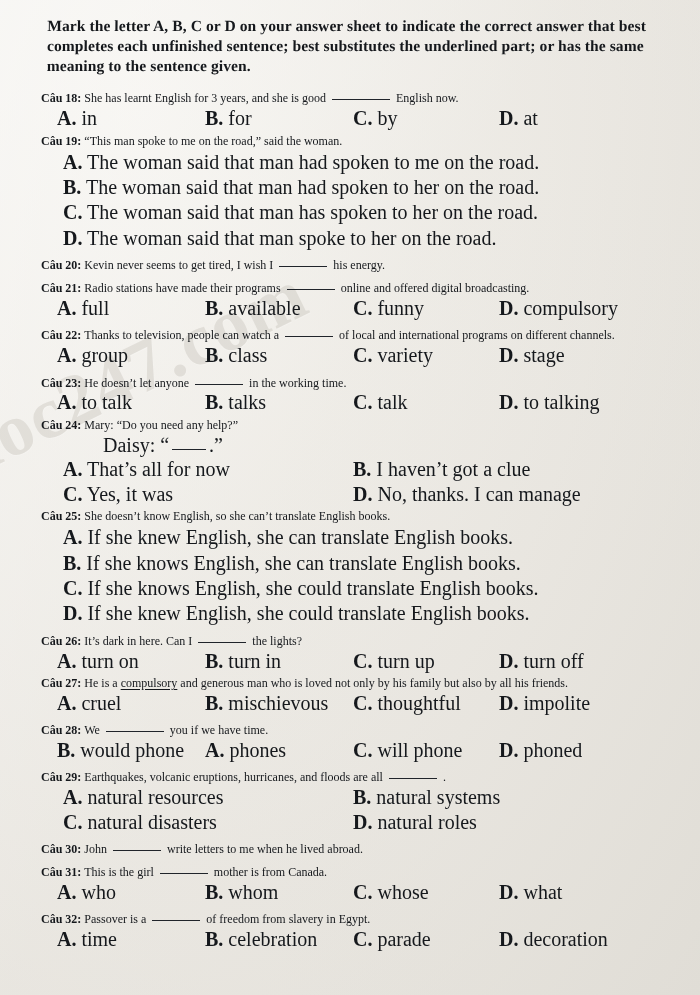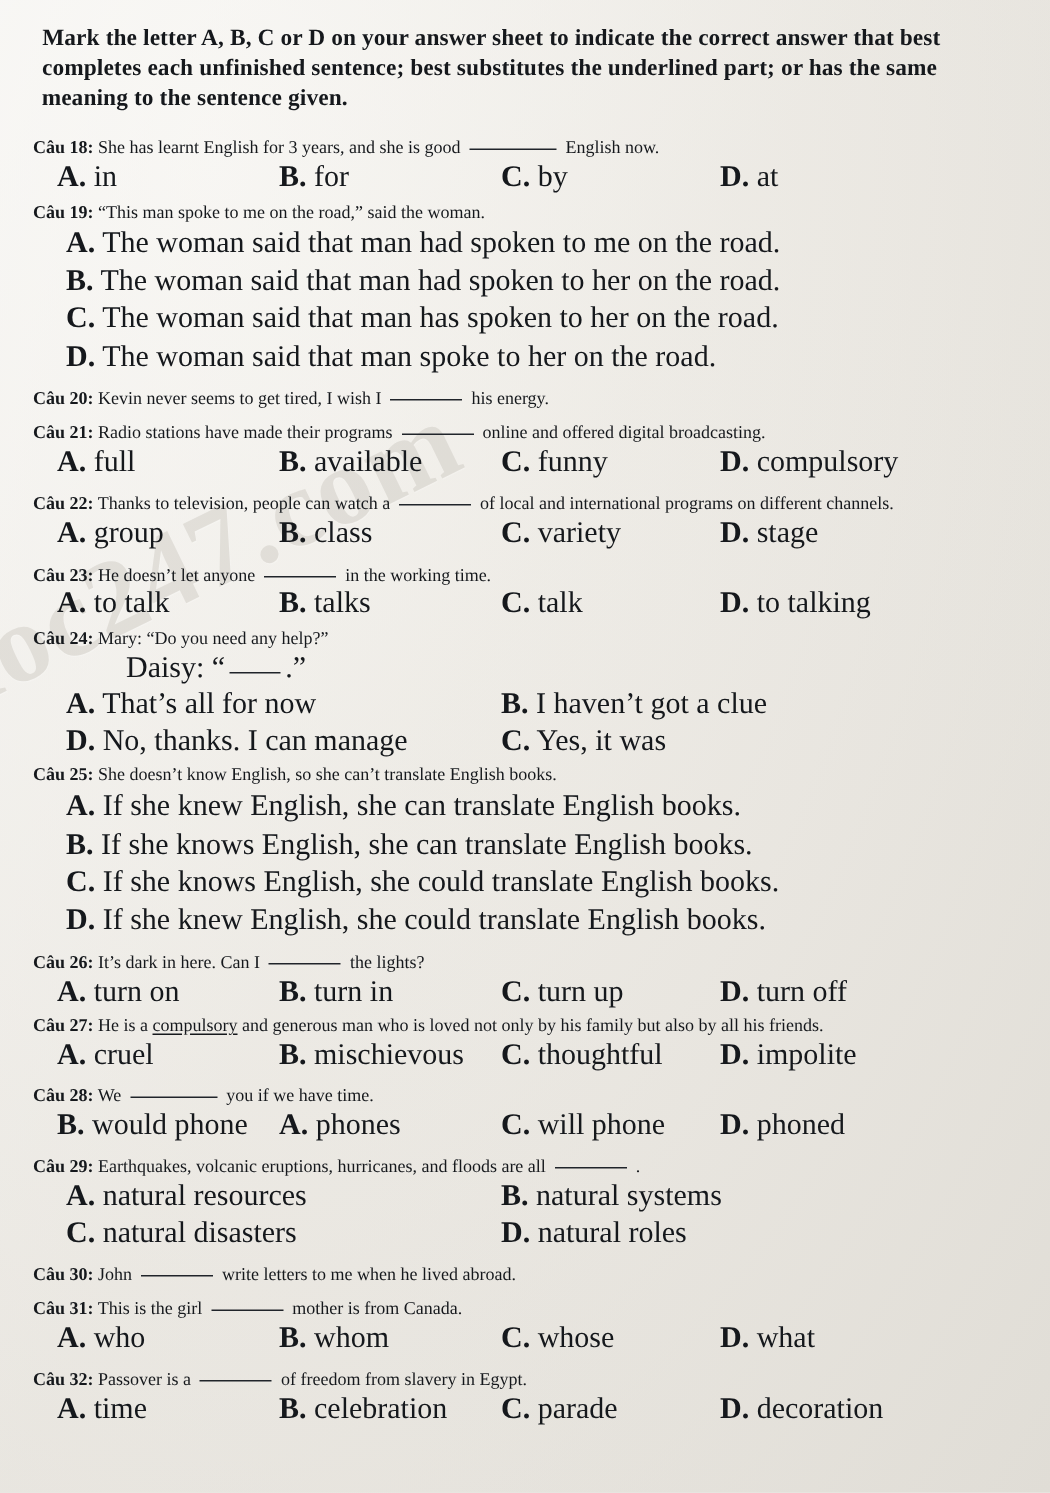--- a/index.html
+++ b/index.html
@@ -36,20 +36,21 @@
     font-size: 74px;
     font-weight: bold;
     color: #b9b4ab;
     letter-spacing: 1px;
     white-space: nowrap;
     text-shadow: 0 1px 0 rgba(255,255,255,0.6);
   }
   .content {
     position: relative;
     padding: 16px 16px 0 22px;
+    margin-left: 19px;
   }
   .intro {
     font-weight: bold;
     font-size: 15.5px;
     line-height: 1.30;
     letter-spacing: 0.1px;
     margin: 0 0 10px 6px;
     transform: skewX(-0.6deg);
   }
   .q {
@@ -201,22 +202,22 @@
       <span>Mary: “Do you need any help?”</span>
     </div>
     <div class="sub-line">
       <span>Daisy: “</span><span class="blank short"></span><span>.”</span>
     </div>
     <div class="opts cols2 indent2">
       <span class="opt"><span class="lab">A.</span> <span>That’s all for now</span></span>
       <span class="opt"><span class="lab">B.</span> <span>I haven’t got a clue</span></span>
     </div>
     <div class="opts cols2 indent2">
+      <span class="opt"><span class="lab">C.</span> <span>Yes, it was</span></span>
       <span class="opt"><span class="lab">D.</span> <span>No, thanks. I can manage</span></span>
-      <span class="opt"><span class="lab">C.</span> <span>Yes, it was</span></span>
     </div>
   </div>
 
   <div class="q">
     <div class="stem">
       <span class="num">Câu 25:</span>
       <span>She doesn’t know English, so she can’t translate English books.</span>
     </div>
     <div class="opts stack">
       <span class="opt"><span class="lab">A.</span> <span>If she knew English, she can translate English books.</span></span>

